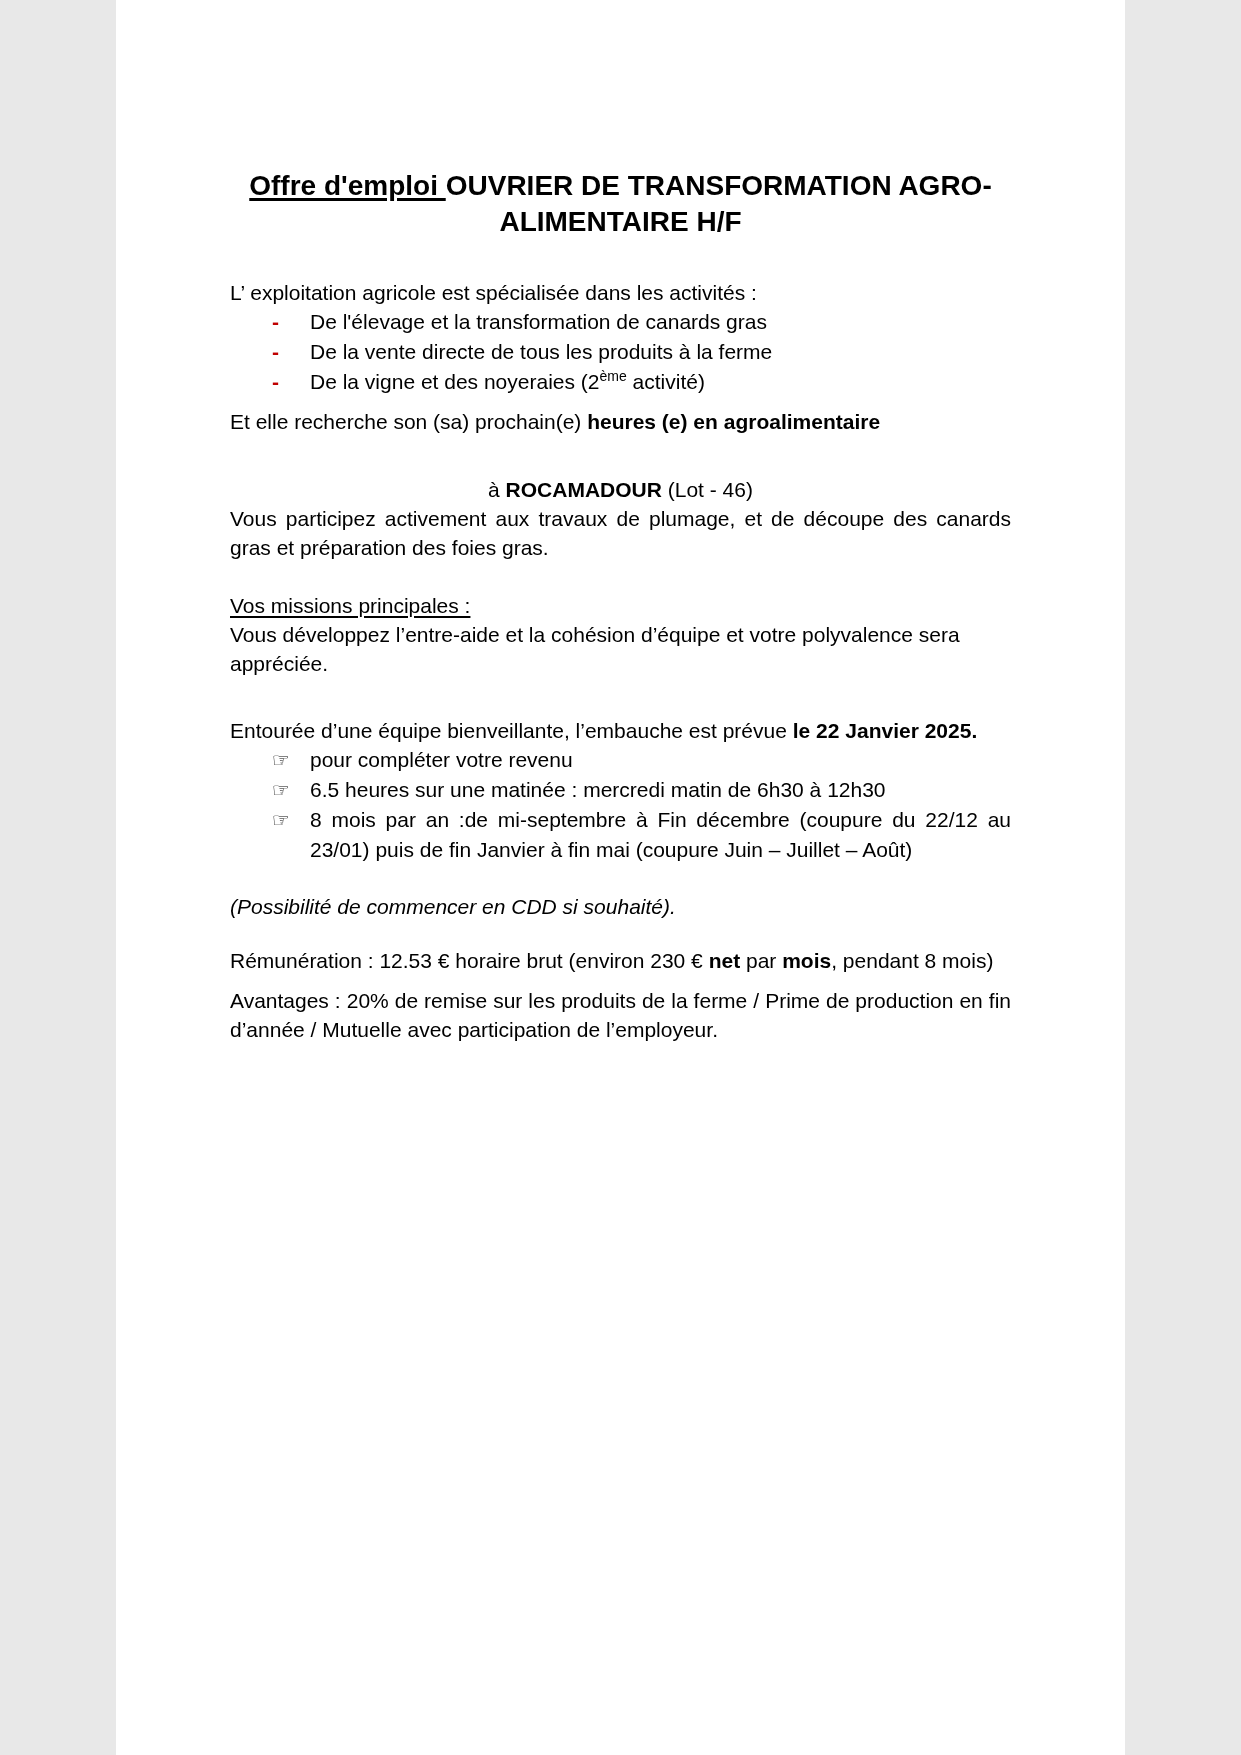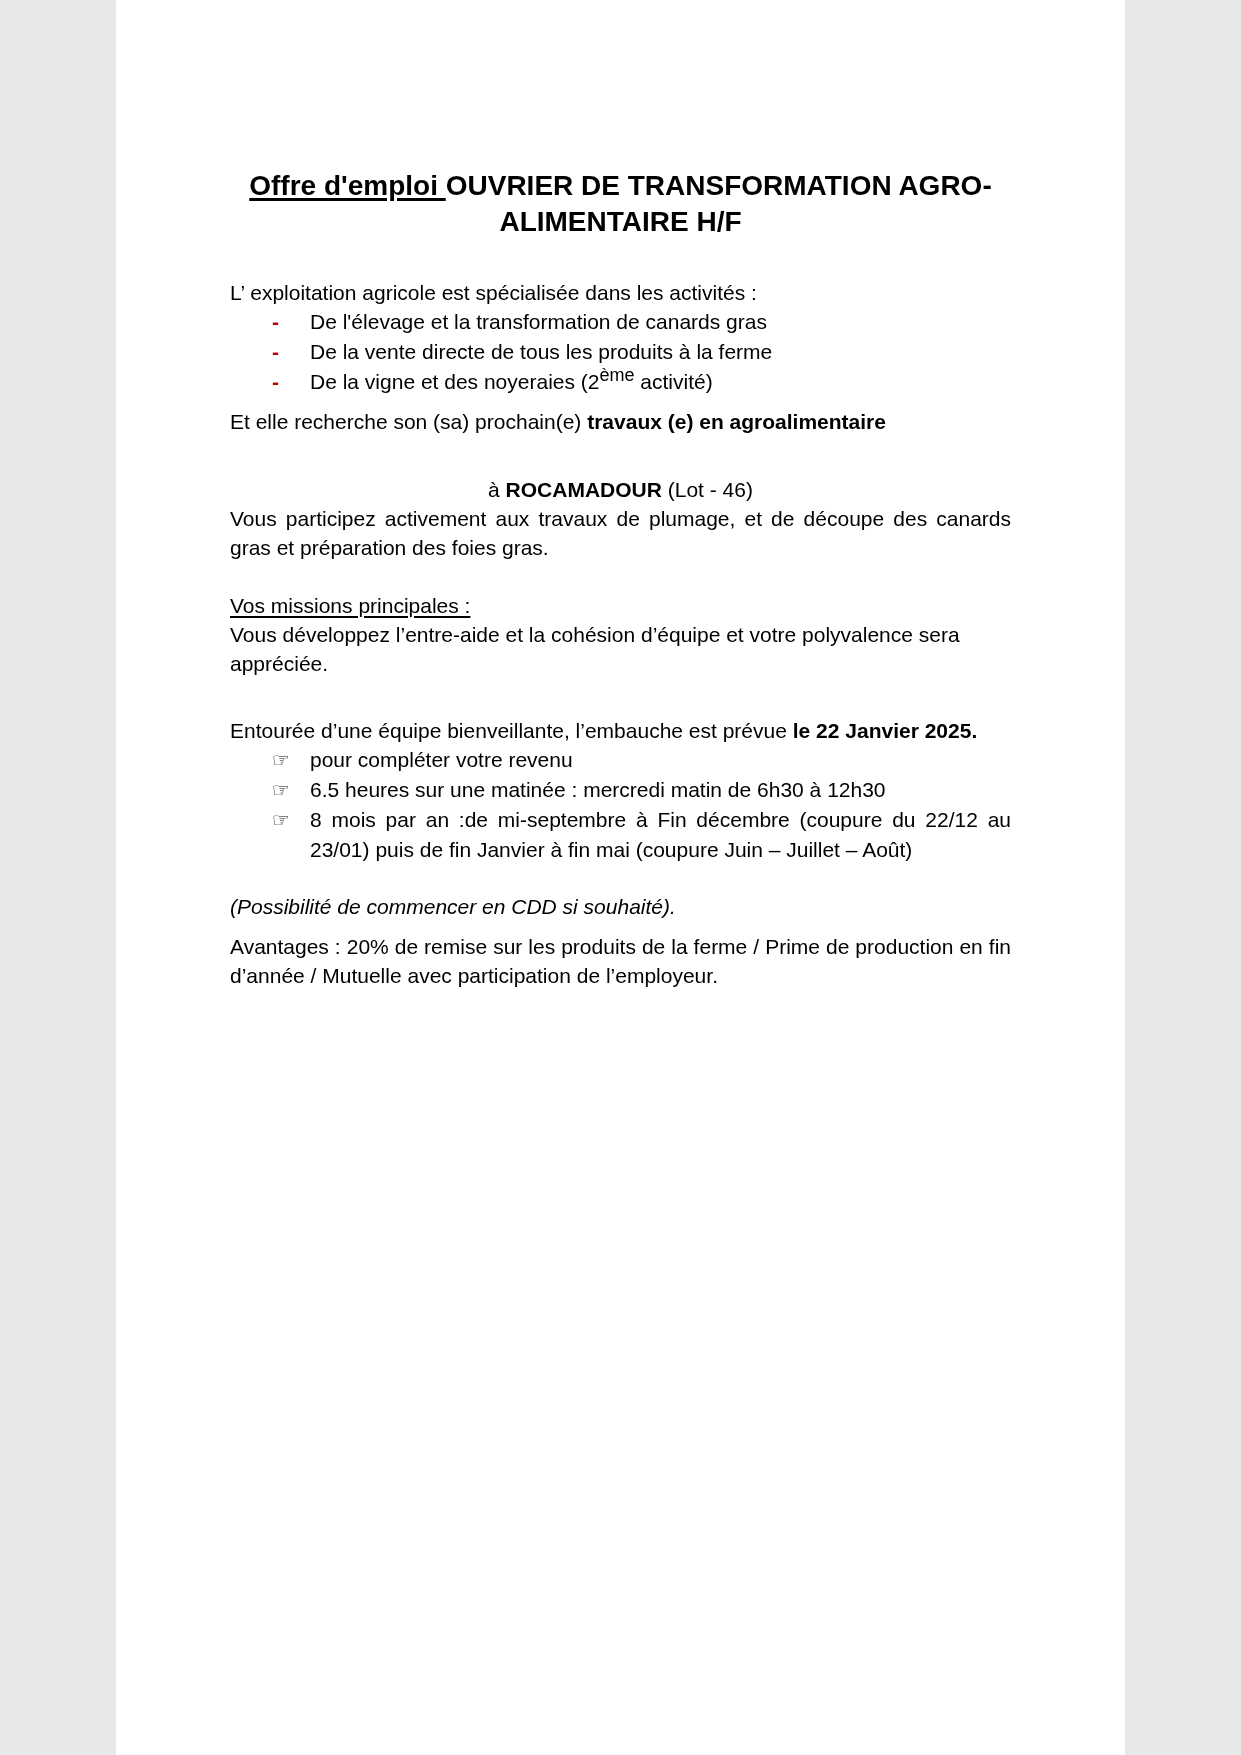--- a/index.html
+++ b/index.html
@@ -48,21 +48,21 @@
   .b { font-weight: bold; }
   .i { font-style: italic; }
   .underlined {
     text-decoration: underline;
     text-decoration-thickness: 2px;
     text-underline-offset: 3px;
   }
   .center { text-align: center; }
   .justify { text-align: justify; }
   sup.ord {
-    font-size: 18px;
+    font-size: 14px;
     vertical-align: super;
     line-height: 0;
   }
   
   .list { margin-left: 42px; }
   .list-item { display: flex; line-height: 30px; }
   .list-item .marker {
     flex: 0 0 38px;
     user-select: none;
   }
@@ -87,21 +87,21 @@
     <div class="list-item">
       <span class="marker dash-marker">-</span>
       <span class="li-text">De la vente directe de tous les produits à la ferme</span>
     </div>
     <div class="list-item">
       <span class="marker dash-marker">-</span>
       <span class="li-text"><span>De la vigne et des noyeraies (2</span><sup class="ord">ème</sup><span> activité)</span></span>
     </div>
   </div>
 
-  <p class="para mt-search"><span>Et elle recherche son (sa) prochain(e) </span><span class="b">travaux (e) en agroalimentaire</span></p>
+  <p class="para mt-search"><span>Et elle recherche son (sa) prochain(e) </span><span class="b">heures (e) en agroalimentaire</span></p>
 
   <p class="para mt-loc center"><span>à </span><span class="b">ROCAMADOUR</span><span> (Lot - 46)</span></p>
 
   <p class="para justify">Vous participez activement aux travaux de plumage, et de découpe des canards gras et préparation des foies gras.</p>
   <p class="para mt-missions underlined">Vos missions principales :</p>
   <p class="para">Vous développez l’entre-aide et la cohésion d’équipe et votre polyvalence sera appréciée.</p>
 
   <p class="para mt-hiring"><span>Entourée d’une équipe bienveillante, l’embauche est prévue </span><span class="b">le 22 Janvier 2025.</span></p>
 
 
@@ -115,16 +115,17 @@
       <span class="li-text">6.5 heures sur une matinée : mercredi matin de 6h30 à 12h30</span>
     </div>
     <div class="list-item">
       <span class="marker finger-marker">☞</span>
       <span class="li-text justify">8 mois par an :de mi-septembre à Fin décembre (coupure du 22/12 au 23/01) puis de fin Janvier à fin mai (coupure Juin – Juillet – Août)</span>
     </div>
   </div>
 
   <p class="para mt-cdd i">(Possibilité de commencer en CDD si souhaité).</p>
 
+  <p class="para mt-remun"><span>Rémunération : 12.53 € horaire brut (environ 230 € </span><span class="b">net</span><span> par </span><span class="b">mois</span><span>, pendant 8 mois)</span></p>
 
   <p class="para mt-adv justify">Avantages : 20% de remise sur les produits de la ferme / Prime de production en fin d’année / Mutuelle avec participation de l’employeur.</p>
 
 </div>
 
 </body></html>

